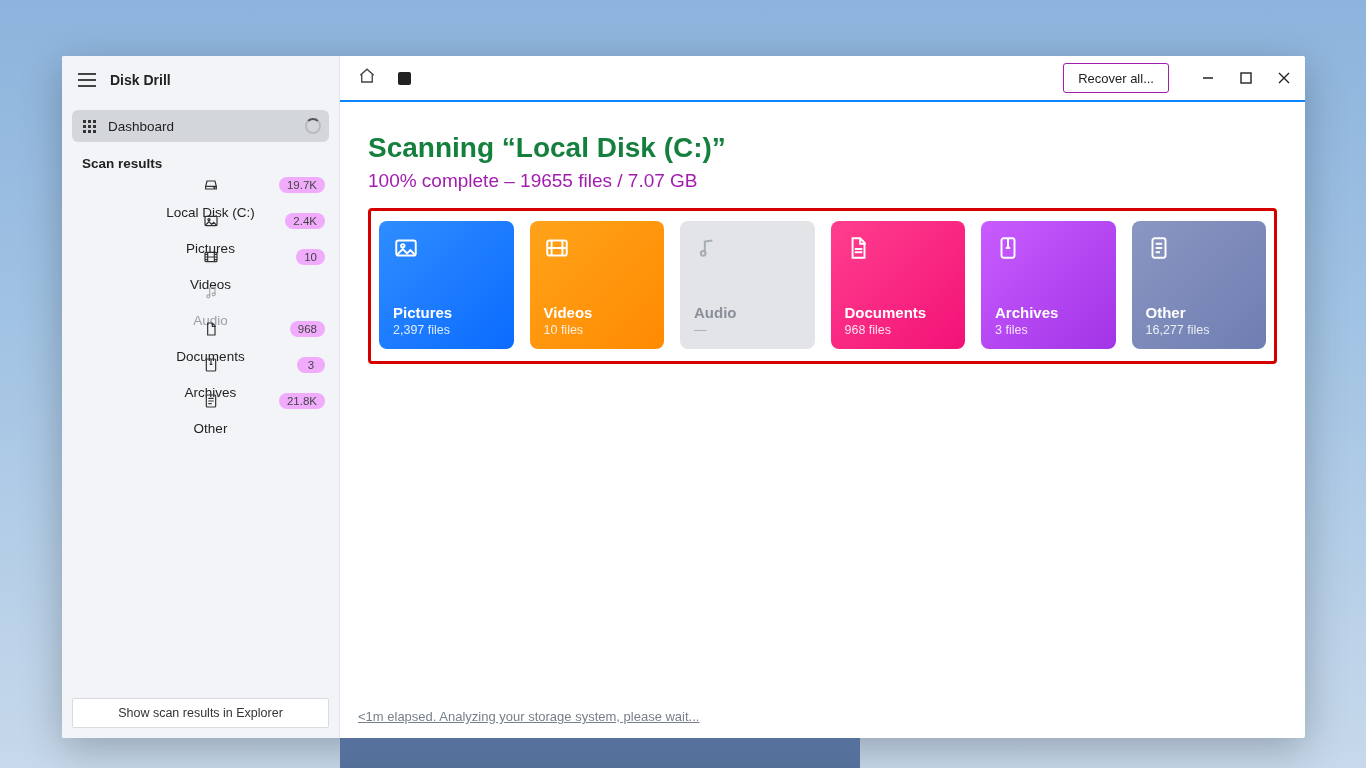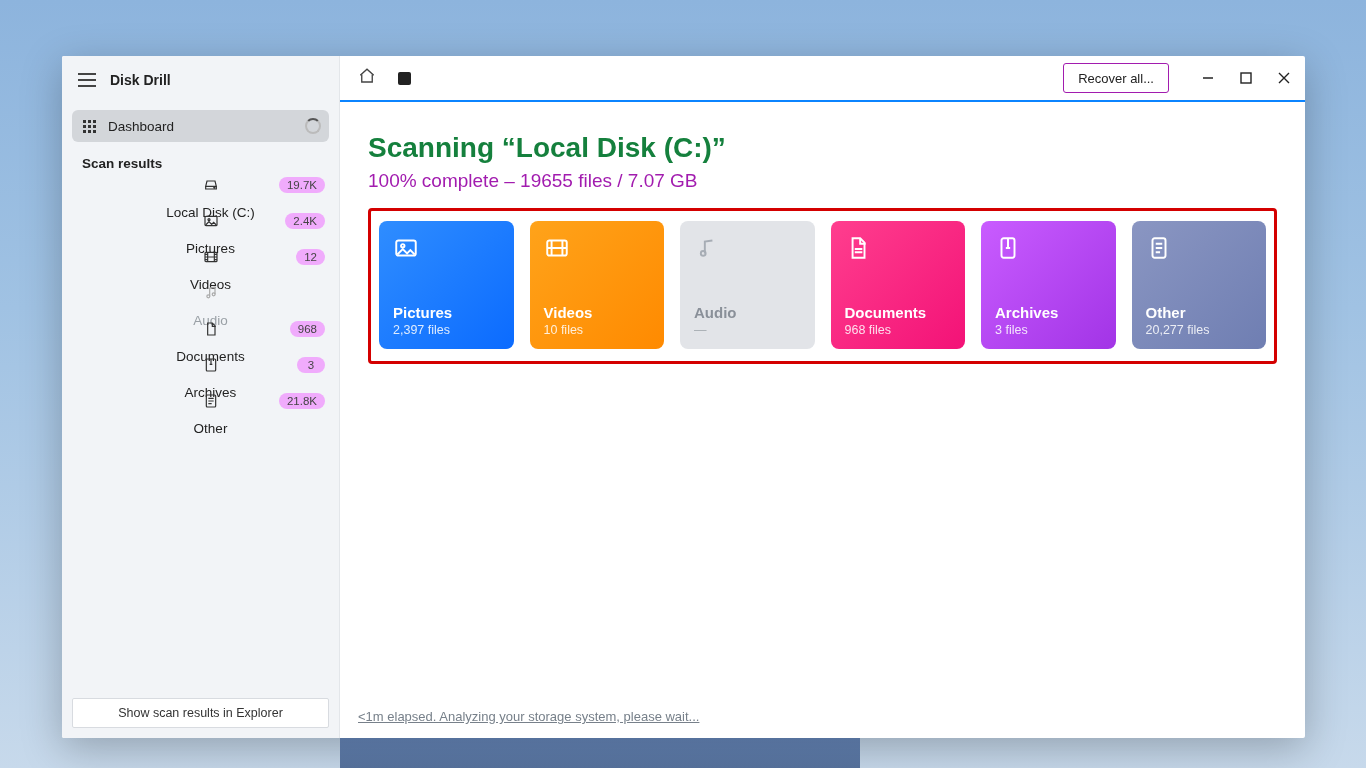--- a/index.html
+++ b/index.html
@@ -211,21 +211,21 @@
           <span class="count">2.4K</span>
         </div>
         <div class="scan-item">
           <span class="ic">
             <svg viewBox="0 0 24 24" fill="none" stroke="#333" stroke-width="1.8">
               <rect x="3" y="5" width="18" height="14" rx="1.5"></rect>
               <path d="M7 5v14M17 5v14M3 12h18M3 8h4M3 16h4M17 8h4M17 16h4"></path>
             </svg>
           </span>
           <span>Videos</span>
-          <span class="count">12</span>
+          <span class="count">10</span>
         </div>
         <div class="scan-item muted">
           <span class="ic">
             <svg viewBox="0 0 24 24" fill="none" stroke="#aaa" stroke-width="1.8">
               <path d="M10 17V5l8-2v11"></path>
               <circle cx="8" cy="17" r="2.2"></circle>
               <circle cx="16" cy="14" r="2.2"></circle>
             </svg>
           </span>
           <span>Audio</span>
@@ -346,20 +346,20 @@
               </svg></span>
             <span class="clabel">Archives</span>
             <span class="csub">3 files</span>
           </div>
           <div class="card card-other">
             <span class="cicon"><svg viewBox="0 0 24 24">
                 <rect x="6" y="3" width="12" height="18" rx="2"></rect>
                 <path d="M9 8h6M9 12h6M9 16h4"></path>
               </svg></span>
             <span class="clabel">Other</span>
-            <span class="csub">20,277 files</span>
+            <span class="csub">16,277 files</span>
           </div>
         </div>
     </div>
 
     <div class="statusbar">&lt;1m elapsed. Analyzing your storage system, please wait...</div>
   </section>
 </div>
 
 </body></html>

